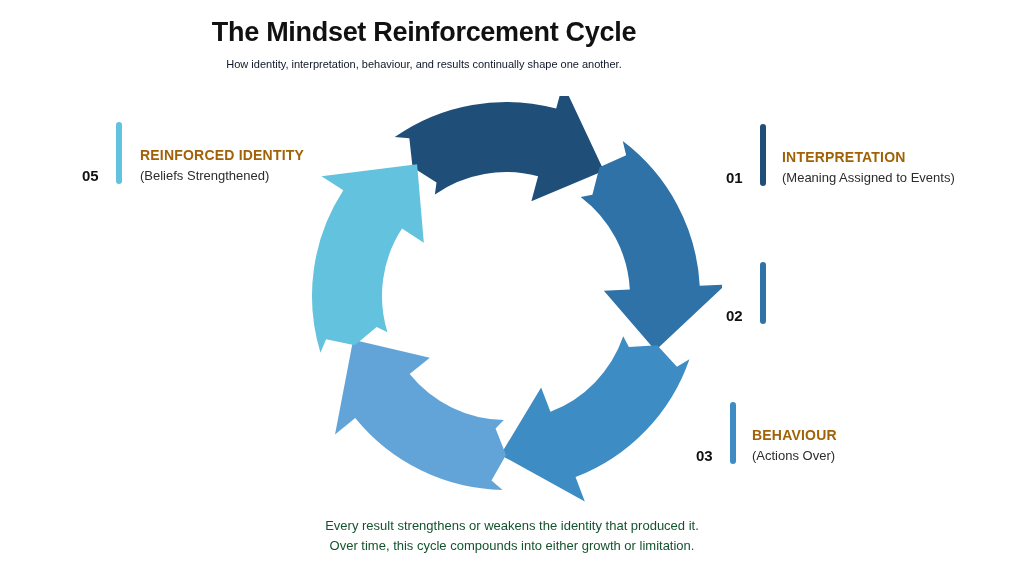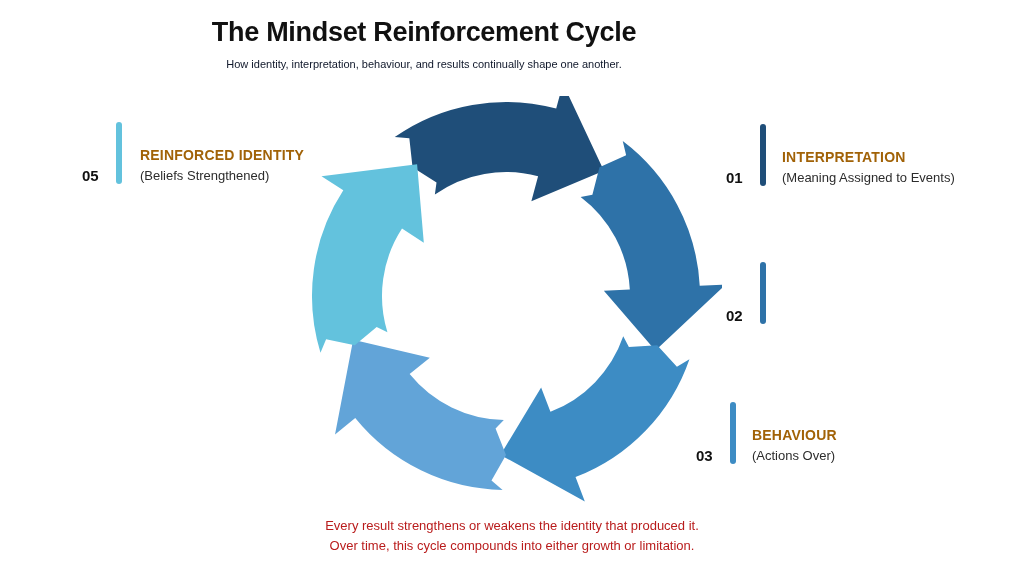--- a/index.html
+++ b/index.html
@@ -49,21 +49,21 @@
 
   
   .right .num{text-align:left;}
   .right .bar{margin-left:0;margin-right:16px;}
   
   .left .bar{margin-right:18px;}
 
   
   .footer{
     position:absolute;left:0;top:516px;width:1024px;text-align:center;
-    font-size:13px;color:#b91c1c;line-height:1.55;
+    font-size:13px;color:#14532d;line-height:1.55;
   }
   .footer div{white-space:nowrap;}
 </style>
 </head>
 <body>
 
 <div class="page">
 
   <div class="header">
     <div class="title">The Mindset Reinforcement Cycle</div>

